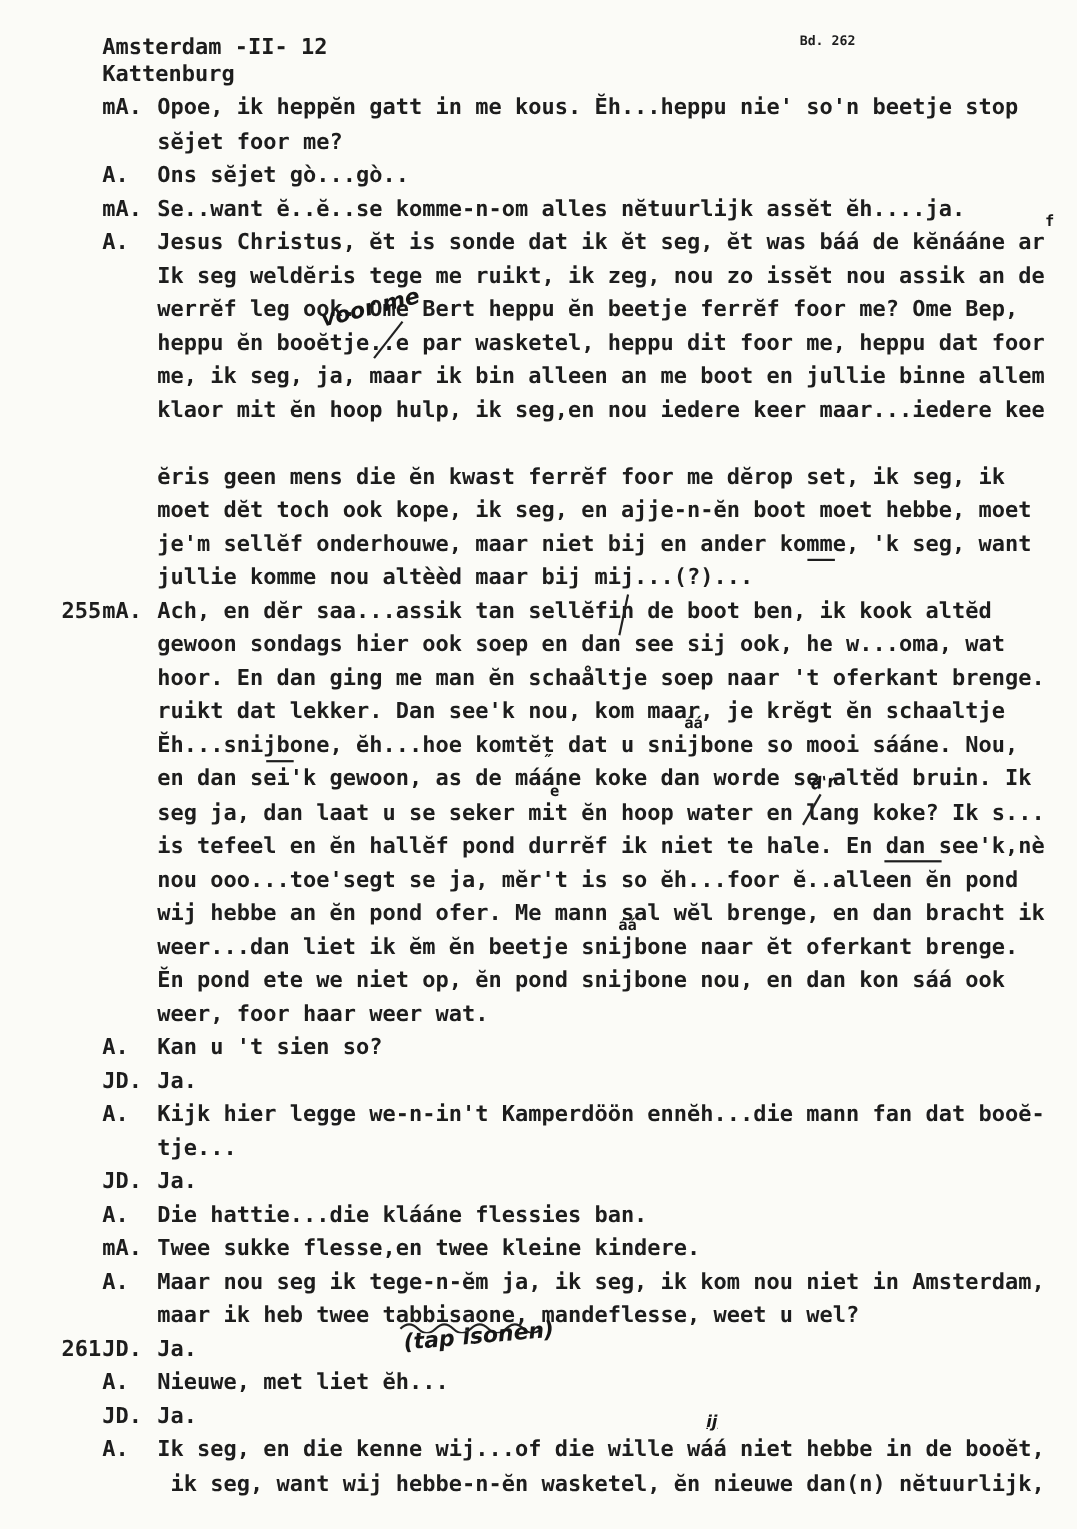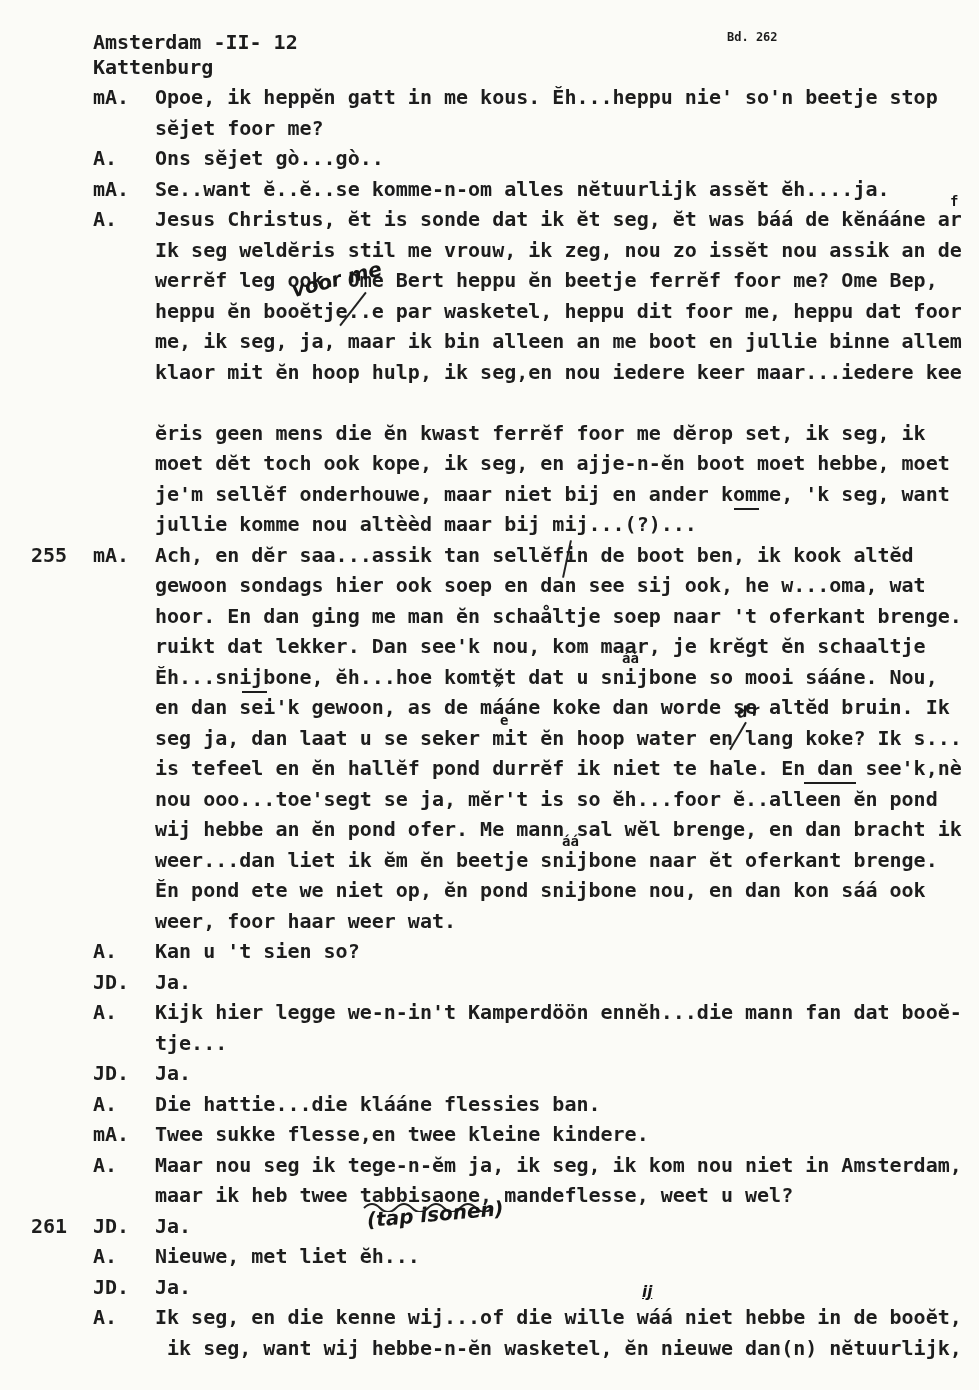--- a/index.html
+++ b/index.html
@@ -11,23 +11,23 @@
     color:#1d1d1d;
     position:relative;
     overflow:hidden;
   }
   .page{position:absolute;inset:0}
   .hdr-left{position:absolute;left:93px;top:30px;font-size:20px;line-height:25px;white-space:pre}
   .hdr-right{position:absolute;left:727px;top:30px;font-size:12px}
   .u{text-underline-offset:4px;text-decoration-thickness:2px}
   .tbody{position:absolute;left:0;top:82px;right:0}
   .line{display:flex;height:30.5px;font-size:20px;line-height:30.5px;white-space:pre}
-  .num{flex:0 0 93px;padding-left:31px;box-sizing:border-box}
+  .num{flex:0 0 93px;padding-left:56px;box-sizing:border-box}
   .speaker{flex:0 0 38px;text-align:left}
-  .text{margin-left:24px;flex:1 1 auto}
+  .text{margin-left:12px;flex:1 1 auto}
   .ann-layer{position:absolute;inset:0;pointer-events:none}
   .ann{position:absolute;display:inline-block;color:#161616;transform-origin:left bottom}
   .hand{font-family:"DejaVu Sans",sans-serif;font-style:italic;font-size:20px;font-weight:bold}
   .hand-small{font-family:"DejaVu Sans",sans-serif;font-style:italic;font-size:15px;font-weight:bold}
   .typed-sup{font-family:"DejaVu Sans Mono",monospace;font-size:14px;font-weight:bold}
   .uline{position:absolute;height:2px;background:#1d1d1d}
   .stroke{position:absolute;width:2px;background:#222;transform-origin:center center}
   .squig{position:absolute}
 </style>
 </head>
@@ -66,21 +66,21 @@
 
     <div class="line">
       <span class="num"></span>
       <span class="speaker">A.</span>
       <span class="text">Jesus Christus, ĕt is sonde dat ik ĕt seg, ĕt was báá de kĕnááne ar</span>
     </div>
 
     <div class="line">
       <span class="num"></span>
       <span class="speaker"></span>
-      <span class="text">Ik seg weldĕris stil me vrouw, ik zeg, nou zo issĕt nou assik an de</span>
+      <span class="text">Ik seg weldĕris tege me ruikt, ik zeg, nou zo issĕt nou assik an de</span>
     </div>
 
     <div class="line">
       <span class="num"></span>
       <span class="speaker"></span>
       <span class="text">werrĕf leg ook. Ome Bert heppu ĕn beetje ferrĕf foor me? Ome Bep,</span>
     </div>
 
     <div class="line">
       <span class="num"></span>

